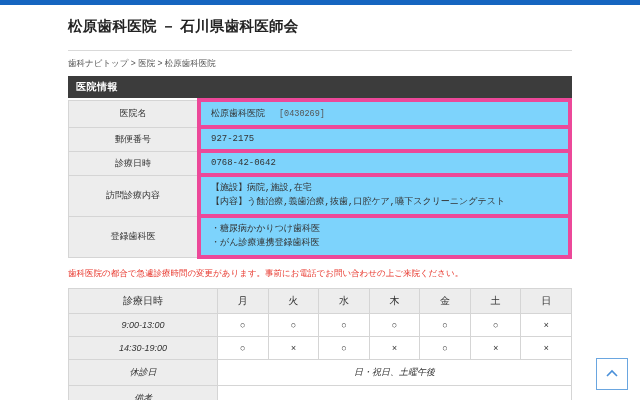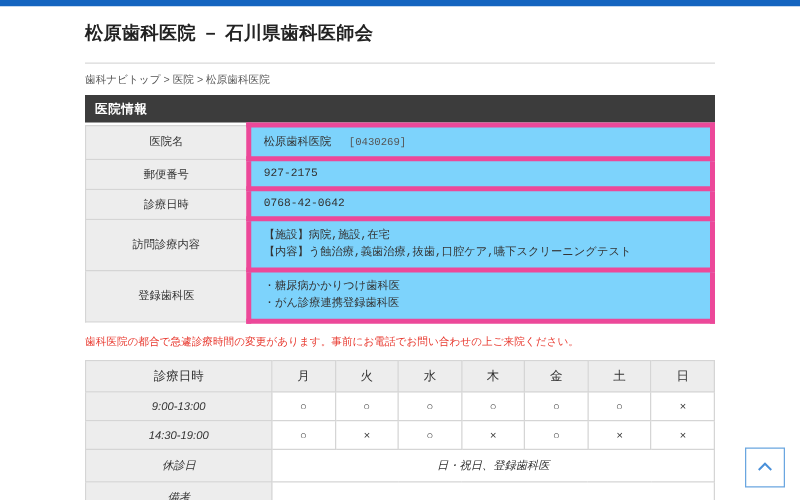--- a/index.html
+++ b/index.html
@@ -210,21 +210,21 @@
           <td>○</td>
           <td>×</td>
           <td>○</td>
           <td>×</td>
           <td>○</td>
           <td>×</td>
           <td>×</td>
         </tr>
         <tr>
           <td class="rowlabel">休診日</td>
-          <td class="wide" colspan="7">日・祝日、登録歯科医</td>
+          <td class="wide" colspan="7">日・祝日、土曜午後</td>
         </tr>
         <tr>
           <td class="rowlabel">備考</td>
           <td class="wide" colspan="7"></td>
         </tr>
       </tbody>
     </table>
 
   </div>
 

